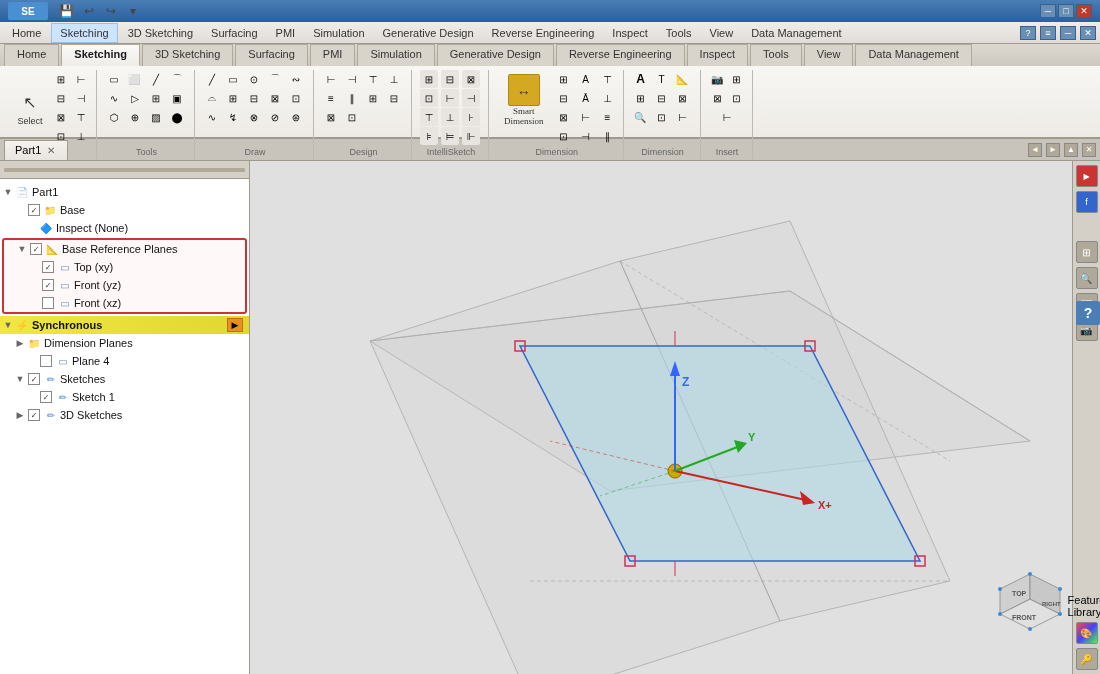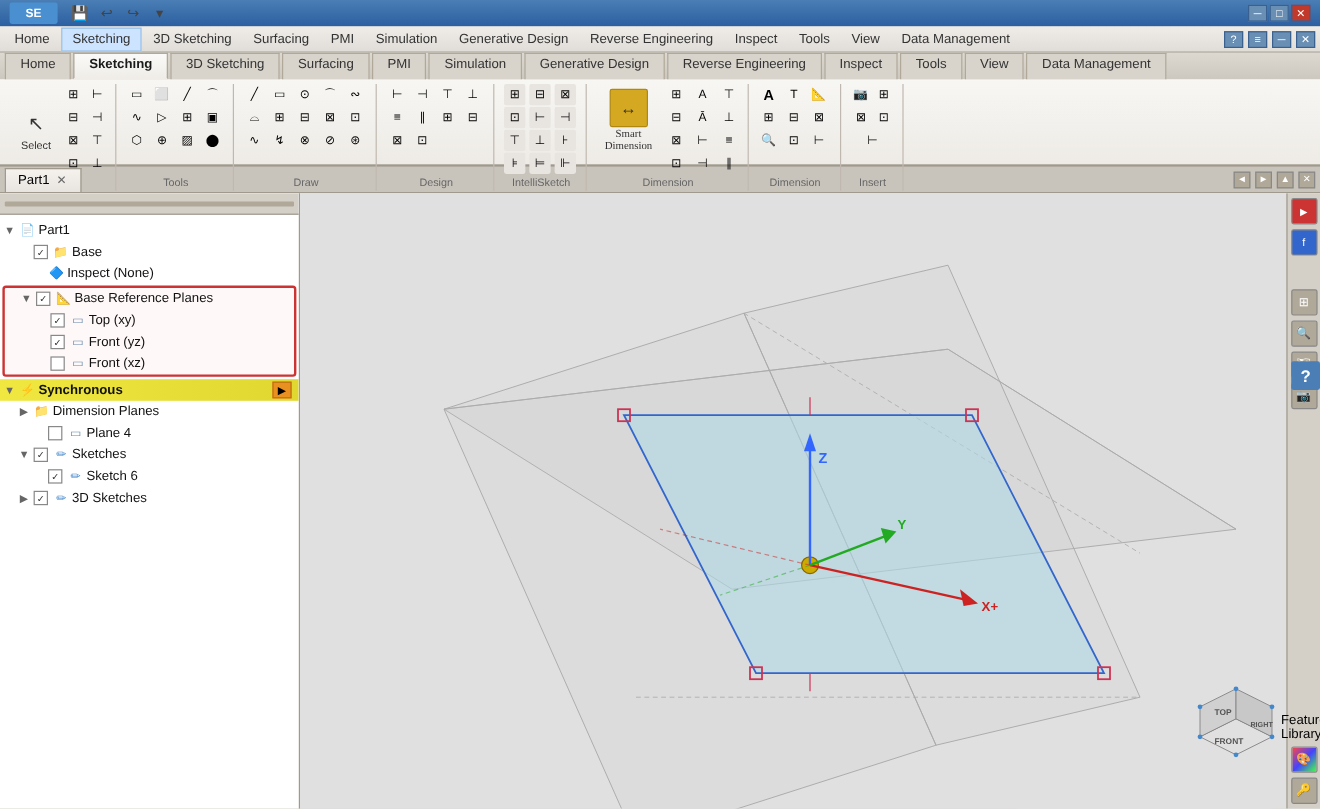--- a/index.html
+++ b/index.html
@@ -603,21 +603,21 @@
         <div class="tree-expander">▼</div>
         <div class="tree-checkbox checked"></div>
         <div class="tree-icon" style="color:#4488cc;">✏</div>
         <span class="tree-label">Sketches</span>
       </div>
 
       <div class="tree-item tree-indent-2">
         <div class="tree-expander"></div>
         <div class="tree-checkbox checked"></div>
         <div class="tree-icon" style="color:#4488cc;">✏</div>
-        <span class="tree-label">Sketch 6</span>
+        <span class="tree-label">Sketch 1</span>
       </div>
 
       <div class="tree-item tree-indent-1">
         <div class="tree-expander">▶</div>
         <div class="tree-checkbox checked"></div>
         <div class="tree-icon" style="color:#4488cc;">✏</div>
         <span class="tree-label">3D Sketches</span>
       </div>
 
     </div>

